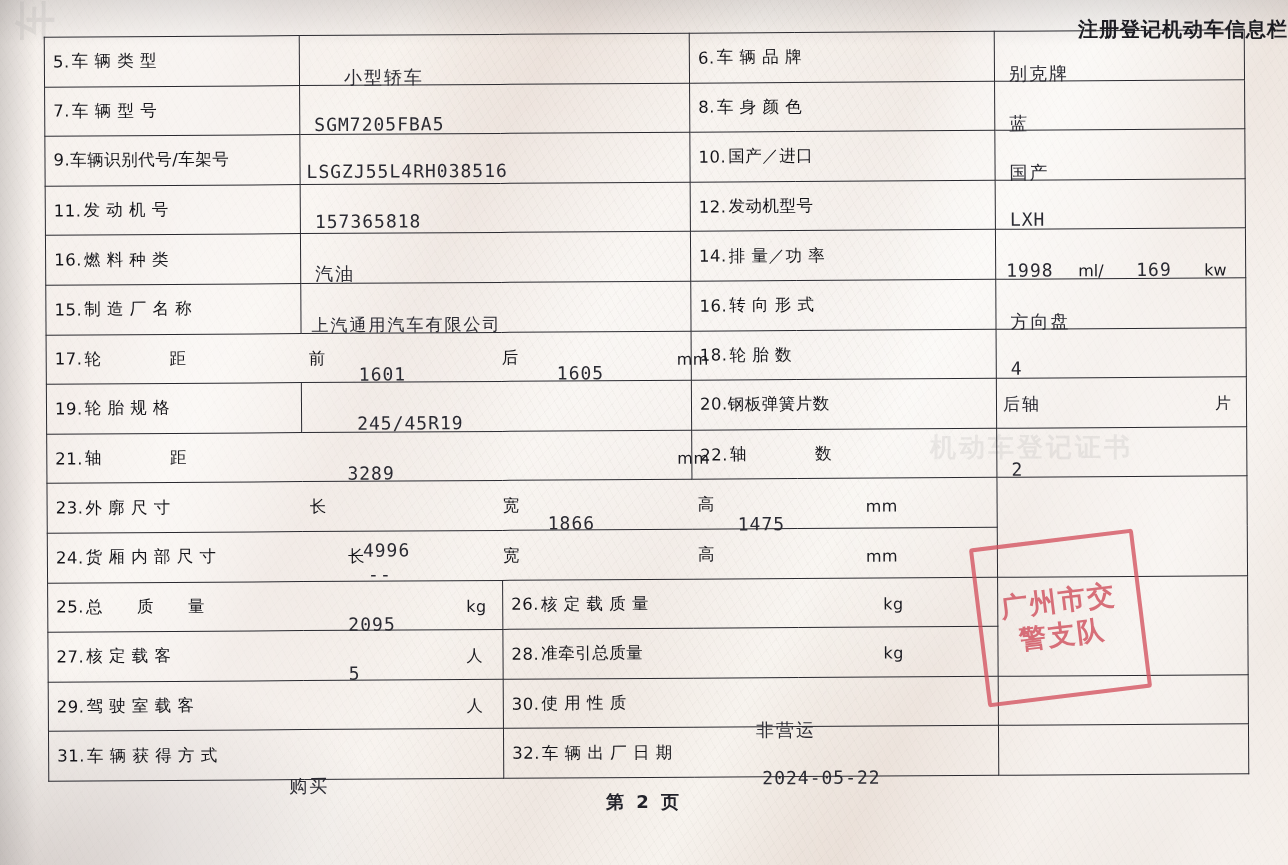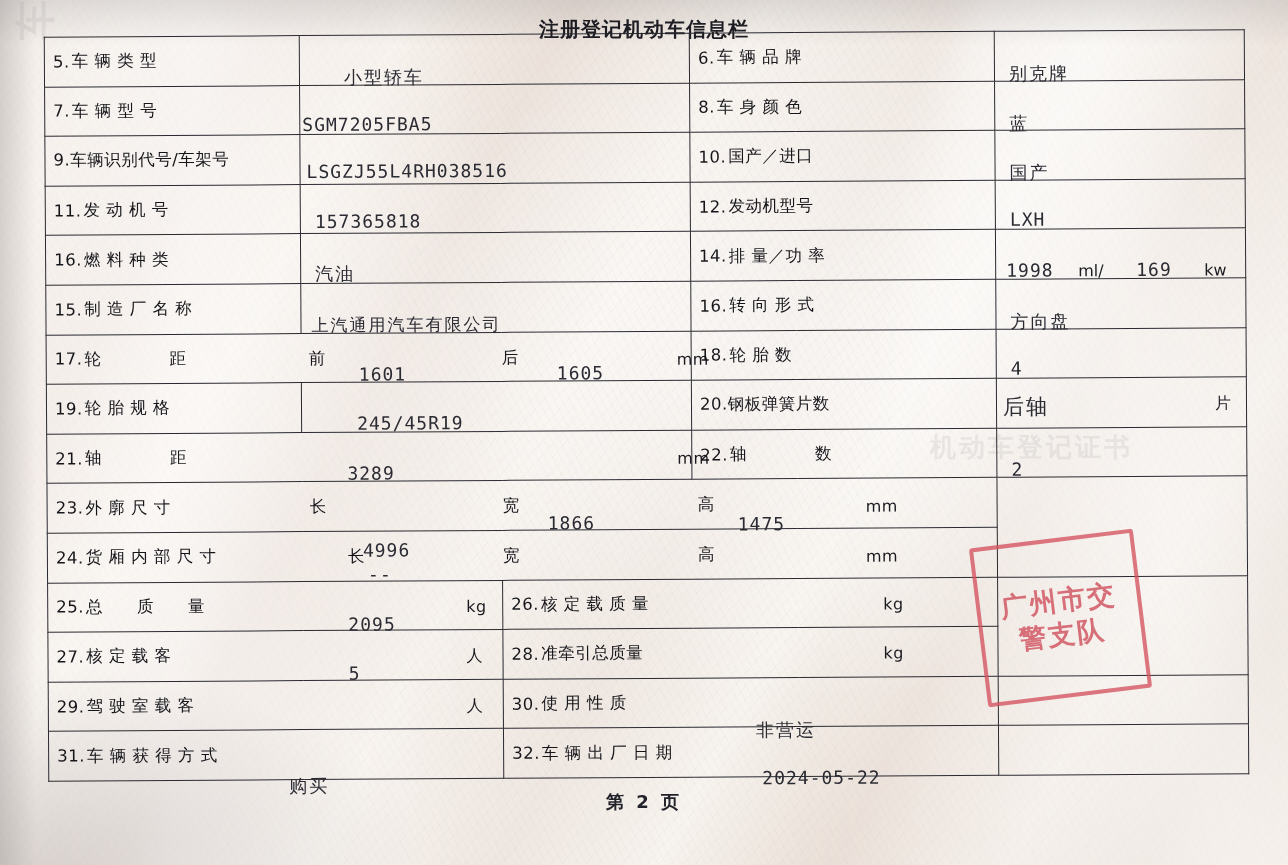--- a/index.html
+++ b/index.html
@@ -92,21 +92,21 @@
     pointer-events: none;
     white-space: nowrap;
   }
 
   
   #doc-title {
     position: absolute;
     top: 16px;
     left: 0;
     width: 1288px;
-    text-align: center;
+    text-align: right;
     font-family: "DejaVu Sans", sans-serif;
     font-size: 20px;
     font-weight: bold;
     color: #1c1c22;
     letter-spacing: 1px;
   }
   #page-footer {
     position: absolute;
     top: 790px;
     left: 0;
@@ -271,21 +271,21 @@
       </tr>
 
       <tr>
         <td class="lbl">
           <div class="spread">
                 <span class="num">7.</span>
             <span class="chars">车 辆 型 号</span>
               </div>
         </td>
         <td colspan="2">
-          <span class="val" style="left:2px; top:28px;">SGM7205FBA5</span>
+          <span class="val" style="left:14px; top:28px;">SGM7205FBA5</span>
         </td>
         <td colspan="2" class="lbl">
           <div class="spread">
                 <span class="num">8.</span>
             <span class="chars">车 身 颜 色</span>
               </div>
         </td>
         <td>
           <span class="val cn" style="left:14px; top:30px;">蓝</span>
         </td>
@@ -405,21 +405,21 @@
             <span class="chars">轮 胎 规 格</span>
               </div>
         </td>
         <td colspan="2">
           <span class="val" style="left:10px; top:30px;margin-left:45px;">245/45R19</span>
         </td>
         <td colspan="2" class="lbl nowrap">
           <span>20.</span><span>钢板弹簧片数</span>
         </td>
         <td>
-          <span class="val cn" style="left:6px; top:14px; font-size:21px;">后轴</span>
+          <span class="val cn" style="left:6px; top:14px; font-size:17px;">后轴</span>
           <span class="unit" style="left:218px; top:16px;">片</span>
         </td>
       </tr>
 
       <tr>
         <td colspan="3" class="lbl">
           <div class="spread" style="width:250px;">
             <span class="num">21.</span>
             <span class="chars">轴　　　　距</span>
           </div>

